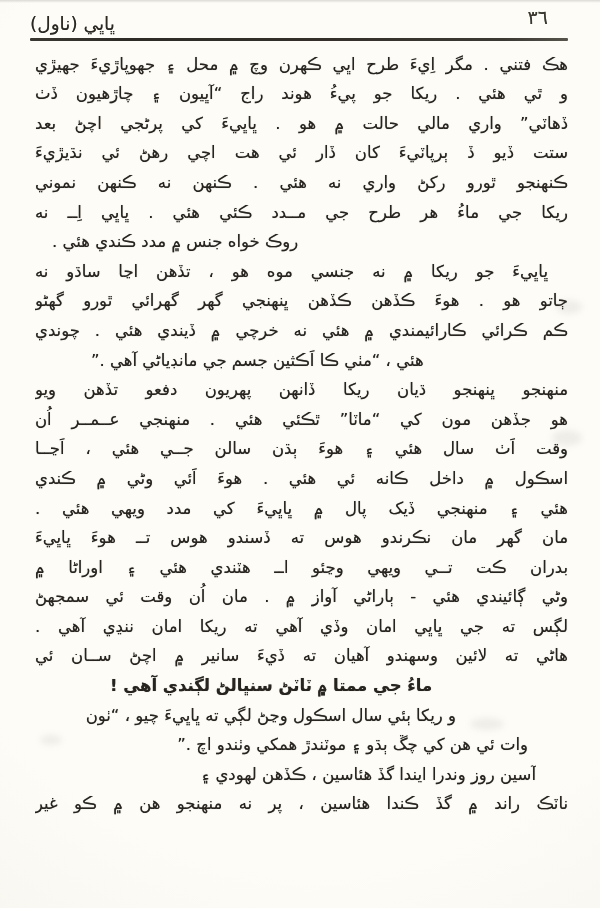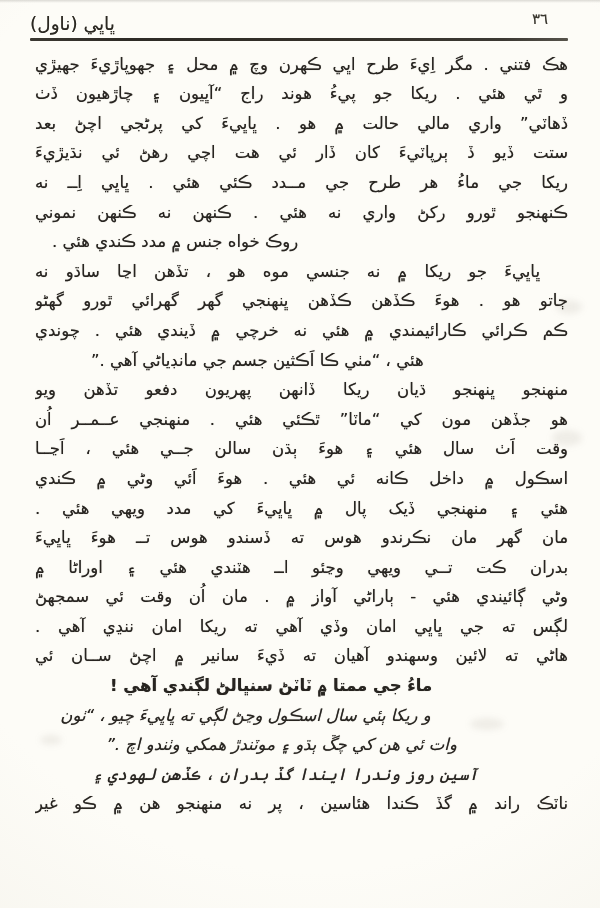--- a/index.html
+++ b/index.html
@@ -35,21 +35,21 @@
     box-sizing: border-box;
     filter: blur(0.25px);
   }
   .running-title {
     font-size: 18.5px;
     color: #2b2822;
     direction: rtl;
     text-shadow: 0 0 0.6px rgba(40,36,28,.55);
   }
   .page-number {
-    font-size: 15px;
+    font-size: 19px;
     color: #3a372f;
     padding-bottom: 6px;
     text-shadow: 0 0 0.6px rgba(40,36,28,.5);
     margin-top: 41px;
   }
   .rule {
     margin: 4px 32px 0 30px;
     height: 2.6px;
     background: linear-gradient(90deg, #3b3832 0%, #2e2b26 18%, #343029 55%, #3c3933 88%, #56534b 100%);
     border-radius: 1px;
@@ -67,21 +67,21 @@
     color: #272420;
     text-shadow: 0 0 0.7px rgba(38,34,26,.6);
     overflow: hidden;
   }
   .line.justify {
     text-align: justify;
     text-align-last: justify;
     text-justify: inter-word;
     white-space: normal;
   }
-  .line.start { text-align: center; white-space: nowrap; font-style: italic; }
+  .line.start { text-align: right; white-space: nowrap; }
   .line.left  { text-align: left;  white-space: nowrap; }
   .smudge {
     position: absolute;
     border-radius: 50%;
     background: rgba(120,112,95,.10);
     filter: blur(3px);
     pointer-events: none;
   }
 </style>
 </head>
@@ -95,26 +95,26 @@
   </div>
 
   <div class="rule"></div>
 
   <div class="text-column">
       <div class="para">
         <div class="line justify">هڪ فتني . مگر اِيءَ طرح اڀي ڪهرن وچ ۾ محل ۽ جهوپاڙيءَ جهيڙي</div>
         <div class="line justify">و ٿي هئي . ريکا جو پيءُ هوند راج “آڀيون ۽ چاڙهيون ڏٺ</div>
         <div class="line justify">ڏهاٽي” واري مالي حالت ۾ هو . ڀاڀيءَ کي پرڻجي اچڻ بعد</div>
         <div class="line justify">ستت ڏيو ڏ ٻرپاٽيءَ کان ڏار ئي هت اچي رهڻ ئي نڌيڙيءَ</div>
+        <div class="line justify">ڪنهنجو ٿورو رکڻ واري نه هئي . ڪنهن نه ڪنهن نموني</div>
         <div class="line justify">ريکا جي ماءُ هر طرح جي مــدد ڪئي هئي . ڀاڀي اِــ نه</div>
-        <div class="line justify">ڪنهنجو ٿورو رکڻ واري نه هئي . ڪنهن نه ڪنهن نموني</div>
         <div class="line left" style="margin-left: 17px;">روڪ خواه جنس ۾ مدد ڪندي هئي .</div>
       </div>
       <div class="para">
-        <div class="line justify" style="margin-right: 28px;">ڀاڀيءَ جو ريکا ۾ نه جنسي موه هو ، تڏهن اڃا ساڌو نه</div>
+        <div class="line justify" style="margin-right: 20px;">ڀاڀيءَ جو ريکا ۾ نه جنسي موه هو ، تڏهن اڃا ساڌو نه</div>
         <div class="line justify">ڄاتو هو . هوءَ ڪڏهن ڪڏهن ڀنهنجي گهر گهرائي ٿورو گهڻو</div>
         <div class="line justify">ڪم ڪرائي ڪارائيمندي ۾ هئي نه خرچي ۾ ڏيندي هئي . چوندي</div>
         <div class="line left" style="margin-left: 56px;">هئي ، “مٺي ڪا اَڪثين جسم جي مانڊياڻي آهي .”</div>
       </div>
       <div class="para">
         <div class="line justify">منهنجو ڀنهنجو ڌيان ريکا ڏانهن پهريون دفعو تڏهن ويو</div>
         <div class="line justify">هو جڏهن مون کي “ماٽا” ٿڪئي هئي . منهنجي عــمــر اُن</div>
         <div class="line justify">وقت اَٺ سال هئي ۽ هوءَ ٻڌن سالن جــي هئي ، اَڃــا</div>
         <div class="line justify">اسڪول ۾ داخل ڪانه ئي هئي . هوءَ اَئي وڻي ۾ ڪندي</div>
         <div class="line justify">هئي ۽ منهنجي ڏيک پال ۾ ڀاڀيءَ کي مدد ويهي هئي .</div>
@@ -123,21 +123,21 @@
         <div class="line justify">وڻي ڳائيندي هئي - ٻاراڻي آواز ۾ . مان اُن وقت ئي سمجهڻ</div>
         <div class="line justify">لڳس ته جي ڀاڀي امان وڏي آهي ته ريکا امان ننڍي آهي .</div>
         <div class="line justify">هاڻي ته لائين وسهندو آهيان ته ڏيءَ سانير ۾ اچڻ ســان ئي</div>
         <div class="line left" style="margin-left: 75px; font-weight: bold;">ماءُ جي ممتا ۾ ٽاٽڻ سنڀالڻ لڳندي آهي !</div>
       </div>
       <div class="para">
         <div class="line start" style="margin-right: 112px;">و ريکا ٻئي سال اسڪول وڃڻ لڳي ته ڀاڀيءَ چيو ، “ٺون</div>
         <div class="line start" style="margin-right: 40px;">وات ئي هن کي چڱ ٻڌو ۽ موٽندڙ همکي وٺندو اچ .”</div>
       </div>
       <div class="para">
-        <div class="line start" style="margin-right: 32px;">آسين روز وندرا ايندا گڏ بدران ، ڪڏهن لهودي ۽</div>
+        <div class="line start" style="margin-right: 32px;">آسين روز وندرا ايندا گڏ هئاسين ، ڪڏهن لهودي ۽</div>
         <div class="line justify">ناٽڪ راند ۾ گڏ ڪندا هئاسين ، پر نه منهنجو هن ۾ ڪو غير</div>
       </div>
     </div>
 
   <div class="smudge" style="left:556px; top:300px; width:26px; height:14px;"></div>
   <div class="smudge" style="left:552px; top:430px; width:30px; height:16px;"></div>
   <div class="smudge" style="left:470px; top:718px; width:34px; height:12px;"></div>
   <div class="smudge" style="left:40px;  top:735px; width:22px; height:10px;"></div>
 
 </div>

